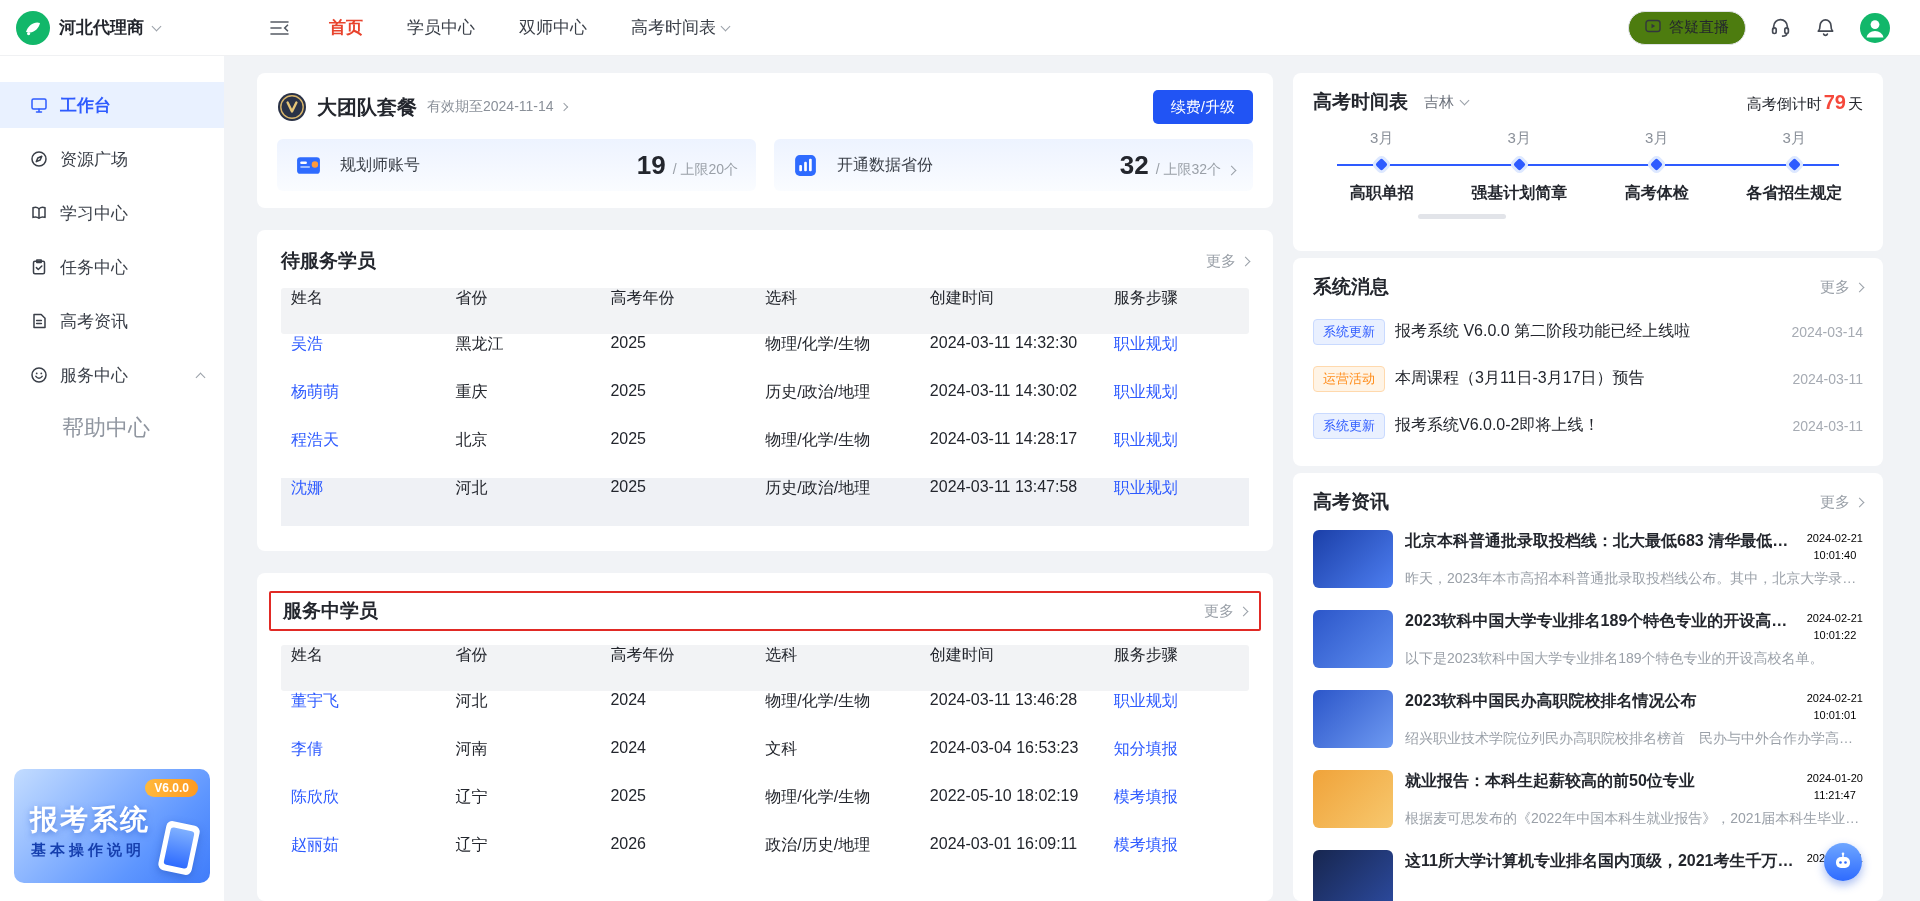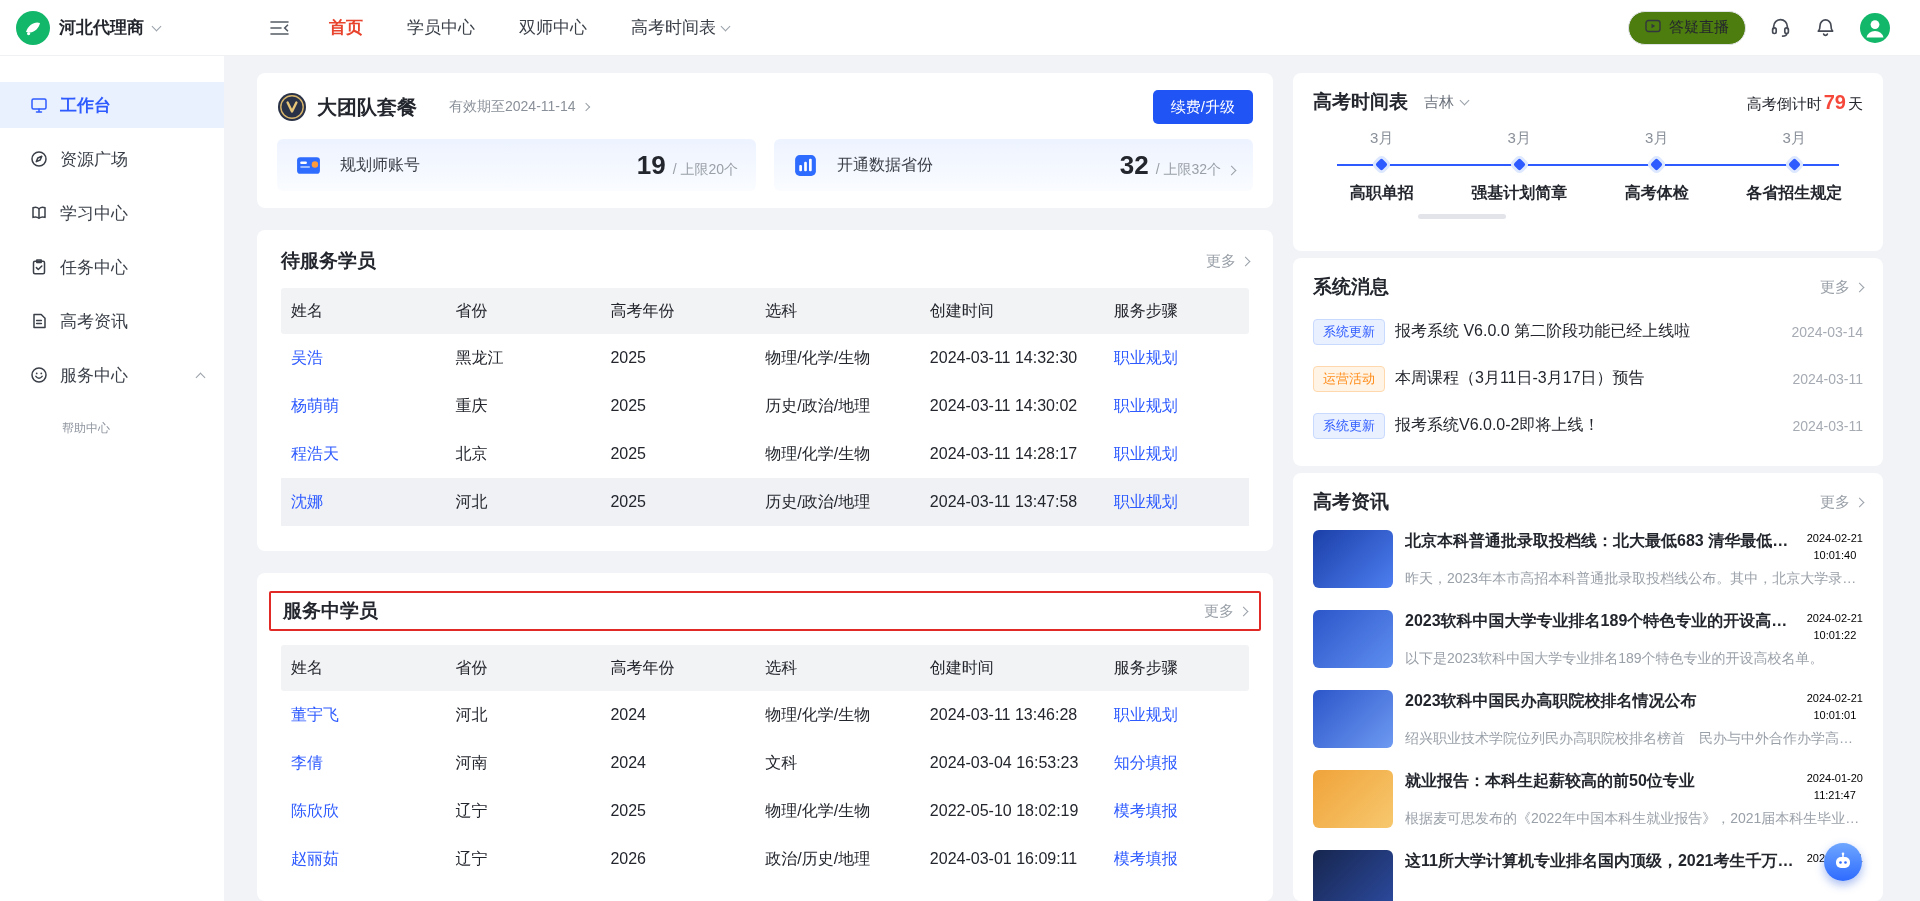--- a/index.html
+++ b/index.html
@@ -22,55 +22,55 @@
 .chev.down{transform:rotate(45deg);margin-top:-3px}
 .chev.up{transform:rotate(-135deg);margin-top:4px}
 .chev.right{transform:rotate(-45deg)}
 
 .page{flex:1;display:flex;min-height:0}
 .sidebar{flex:0 0 224px;background:#fff;display:flex;flex-direction:column;padding-top:26px}
 .side-item{height:46px;margin-bottom:8px;display:flex;align-items:center;gap:12px;padding:0 20px 0 30px;font-size:17px;color:#3a3f48;cursor:pointer}
 .side-item.active{background:#e9f1ff;color:#2e5bff;font-weight:bold}
 .side-icon{display:flex;align-items:center}
 .side-chev{margin-left:auto}
-.side-sub-item{height:44px;display:flex;align-items:center;padding-left:62px;font-size:12px;color:#9096a0;cursor:pointer}
+.side-sub-item{height:44px;display:flex;align-items:center;padding-left:62px;font-size:22px;color:#9096a0;cursor:pointer}
 .promo{margin:auto 14px 18px;height:114px;border-radius:10px;position:relative;overflow:hidden;cursor:pointer;
   background:linear-gradient(135deg,#c3dcff,#5e96ff 70%,#3f7cfa)}
 .promo-badge{position:absolute;top:10px;right:12px;background:linear-gradient(90deg,#ffb93d,#ff9a1f);color:#fff;font-size:12px;font-weight:bold;border-radius:10px;padding:2px 9px}
 .promo-title{position:absolute;left:16px;top:32px;font-size:28px;font-weight:800;color:#fff;letter-spacing:2px;text-shadow:0 2px 6px rgba(28,80,200,.55)}
 .promo-sub{position:absolute;left:17px;top:72px;font-size:15px;font-weight:bold;color:#163fae;letter-spacing:4px}
 .promo-art{position:absolute;right:14px;bottom:10px;width:34px;height:50px;background:#fff;border-radius:6px;transform:rotate(12deg);box-shadow:0 3px 8px rgba(20,60,160,.35)}
 .promo-art::after{content:"";position:absolute;inset:6px 5px;background:linear-gradient(180deg,#7fb0ff,#2e6bff);border-radius:3px}
 .content{flex:1;display:flex;gap:20px;padding:17px 37px 0 33px;min-width:0}
 .main-col{flex:0 0 1016px;display:flex;flex-direction:column;gap:22px}
 .right-col{flex:1;display:flex;flex-direction:column;gap:7px;min-width:0}
 .card{background:#fff;border-radius:8px}
 
 .pkg{padding:17px 20px;height:135px}
 .pkg-top{display:flex;align-items:center;gap:10px}
 .pkg-title{font-size:20px;font-weight:bold}
-.pkg-valid{font-size:14px;color:#8a9099;margin-left:22px;display:flex;align-items:center;gap:7px;cursor:pointer}
+.pkg-valid{font-size:14px;color:#8a9099;margin-left:0;display:flex;align-items:center;gap:7px;cursor:pointer}
 .pkg-valid .chev{width:6px;height:6px}
 .btn-primary{margin-left:auto;background:#2154f4;color:#fff;border:none;border-radius:5px;height:34px;padding:8px 18px;font-size:15px;cursor:pointer;font-family:inherit}
 .pkg-stats{display:flex;gap:18px;margin-top:15px}
 .stat-box{flex:1;height:52px;border-radius:6px;background:linear-gradient(180deg,#edf3ff,#fafcff);display:flex;align-items:center;padding:0 18px;gap:18px}
 .stat-label{font-size:16px;color:#3a3f48}
 .stat-right{margin-left:auto;display:flex;align-items:baseline;gap:7px}
 .stat-value{font-size:26px;font-weight:bold}
 .stat-limit{font-size:14px;color:#9aa0a8}
 
 .table-card{padding:18px 24px}
 .pending{height:358px}
 .serving{flex:0 0 auto}
 .card-head{display:flex;align-items:center}
 .card-title{font-size:19px;font-weight:bold}
 .more{margin-left:auto;color:#9aa0a8;font-size:15px;display:flex;align-items:center;gap:6px;cursor:pointer}
 .card-head.highlight{border:2px solid #e12a25;margin:0 -12px;padding:5px 12px;border-radius:2px}
 .tbl{margin-top:14px}
-.trow{display:flex;align-items:center;height:48px}
+.trow{display:flex;align-items:flex-start;height:48px}
 .trow.thead{background:#f2f3f5;border-radius:3px;height:46px}
 .trow.hovered{background:#eff1f5}
 .tcell{padding:0 10px;font-size:16px;white-space:nowrap;overflow:hidden;text-overflow:ellipsis;color:#23262d}
 .tcell.link{color:#2e5bff;cursor:pointer}
 .tcell:nth-child(1){width:17%}
 .tcell:nth-child(2){width:16%}
 .tcell:nth-child(3){width:16%}
 .tcell:nth-child(4){width:17%}
 .tcell:nth-child(5){width:19%}
 .tcell:nth-child(6){width:15%}
@@ -240,20 +240,26 @@
                 <path d="M5.9 10.4c.9 1.2 2 1.8 3.1 1.8s2.2-.6 3.1-1.8"></path>
                 <circle cx="6.7" cy="7.4" r=".9" fill="currentColor" stroke="none"></circle>
                 <circle cx="11.3" cy="7.4" r=".9" fill="currentColor" stroke="none"></circle>
               </svg>
             </span>
             <span>服务中心</span>
             <span class="chev up side-chev"></span>
           </div>
           <div class="side-sub-item">帮助中心</div>
         </nav>
+      <div class="promo">
+        <span class="promo-badge">V6.0.0</span>
+        <div class="promo-title">报考系统</div>
+        <div class="promo-sub">基本操作说明</div>
+        <div class="promo-art"></div>
+      </div>
     </aside>
 
     <main class="content">
 
       <div class="main-col">
 
         <section class="card pkg">
           <div class="pkg-top">
             <span class="icon-btn">
               <svg width="30" height="30" viewBox="0 0 30 30">

